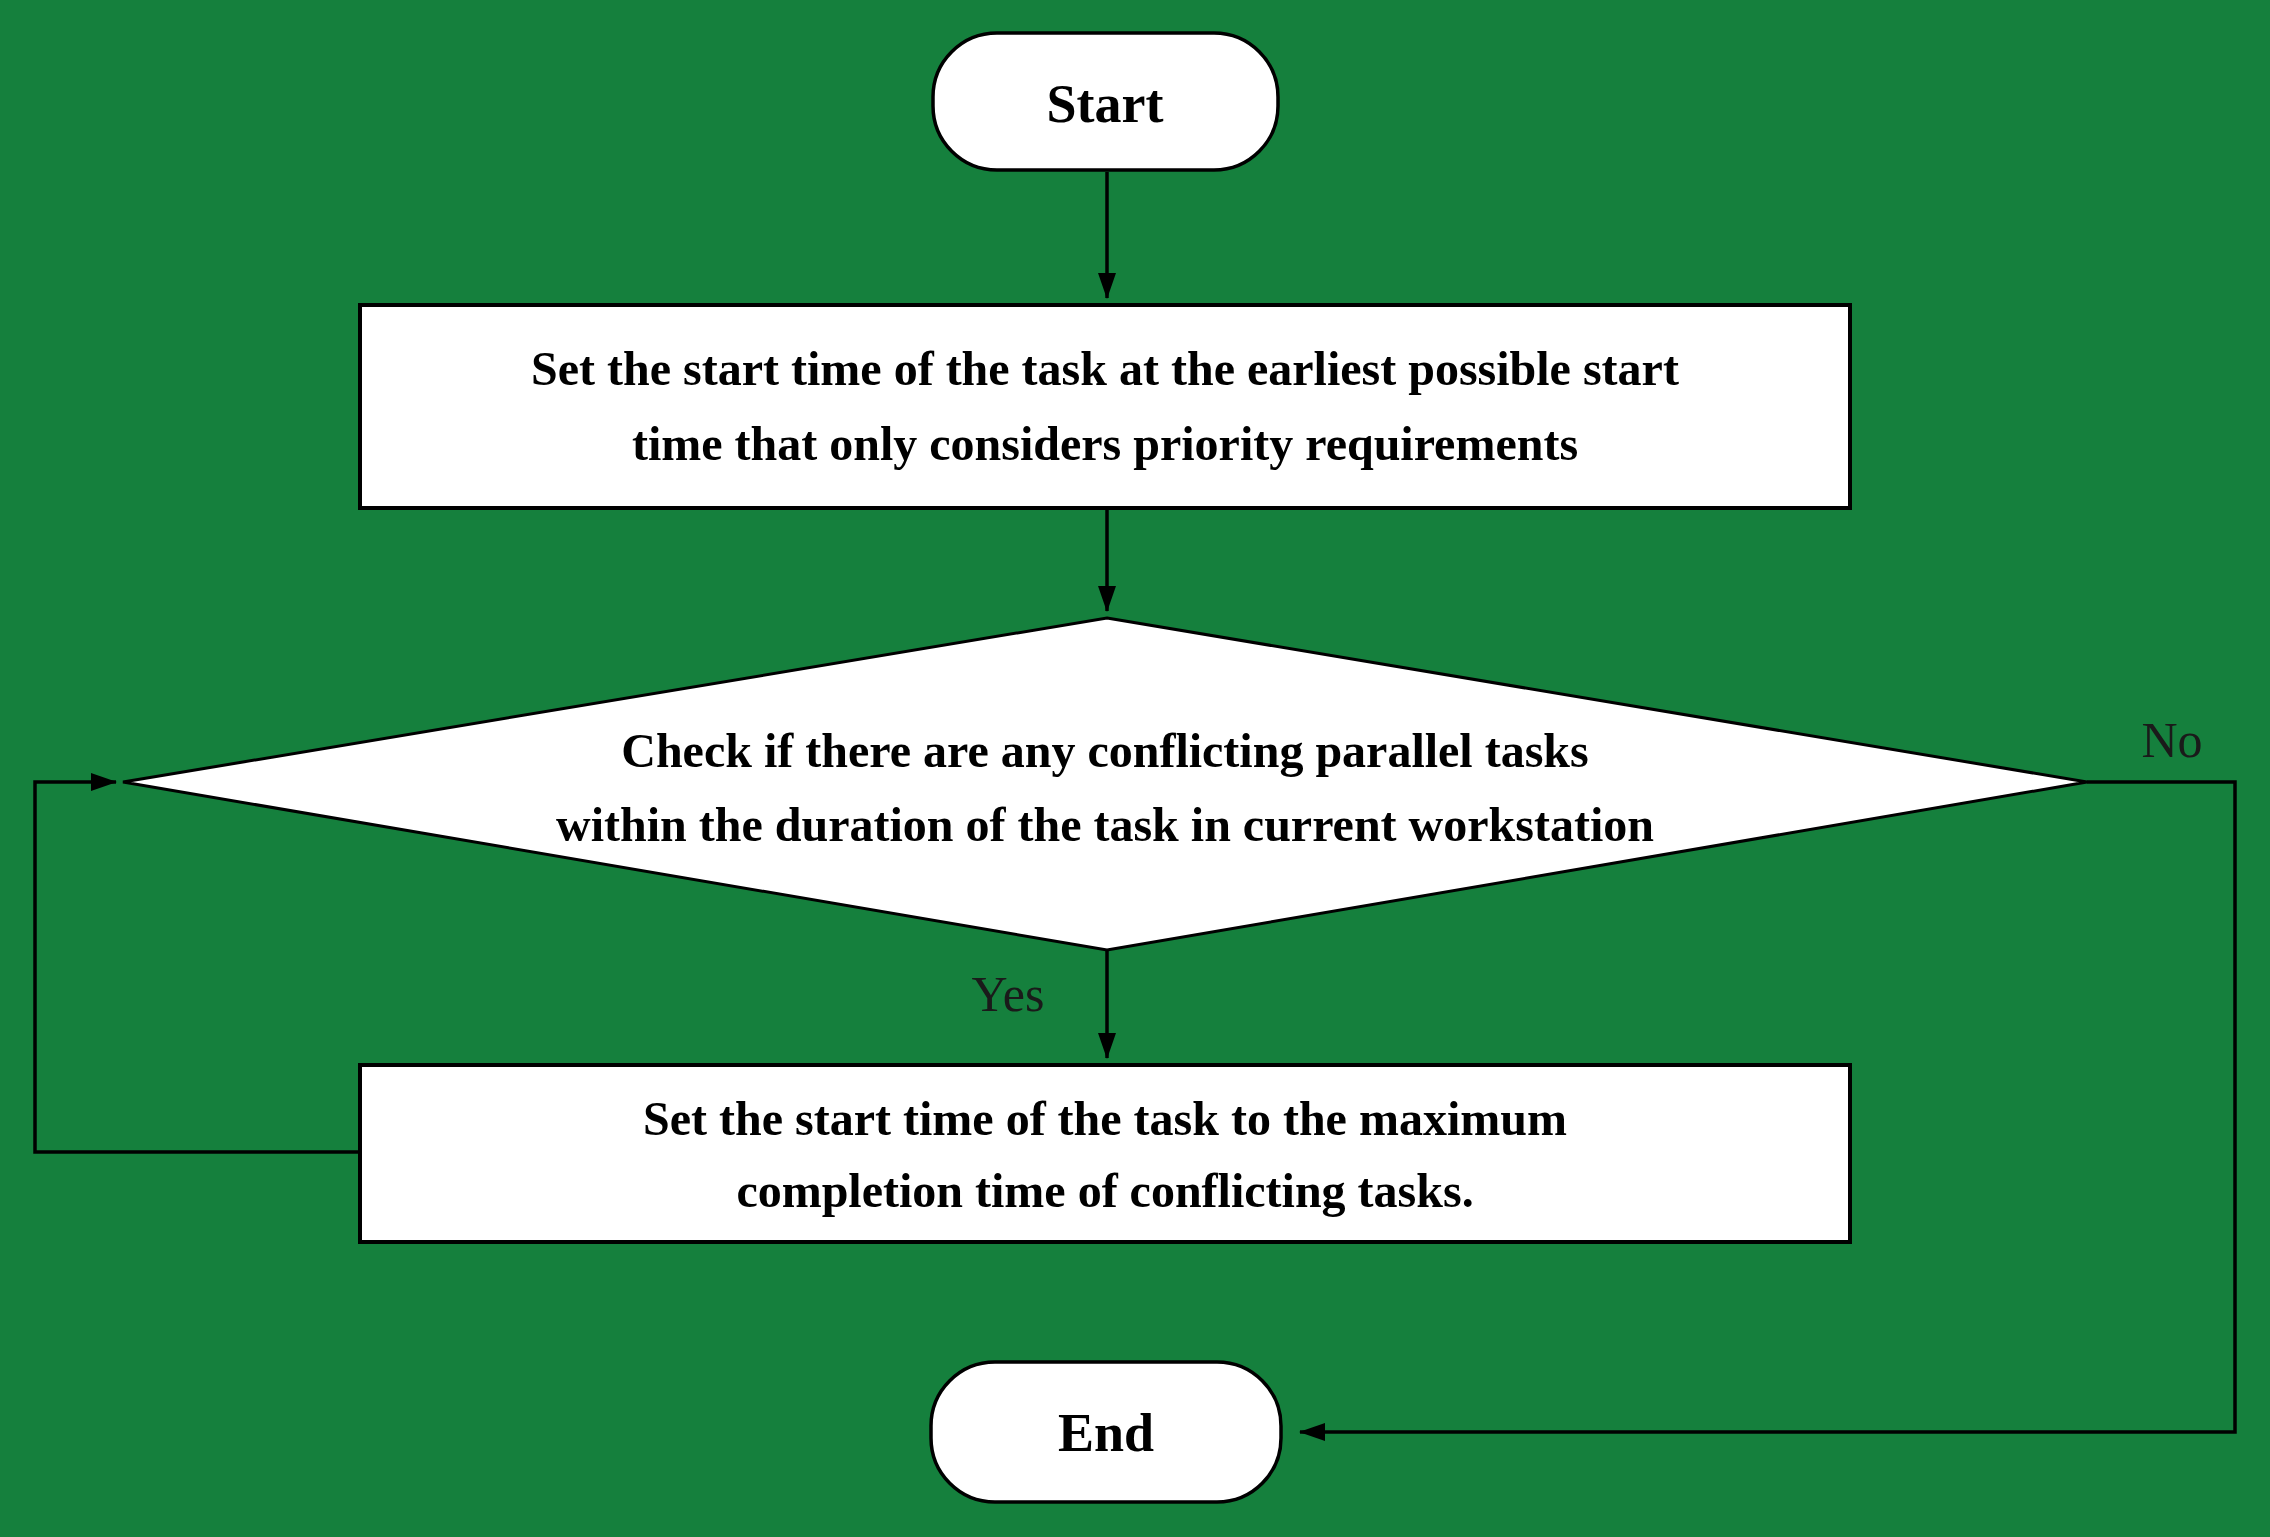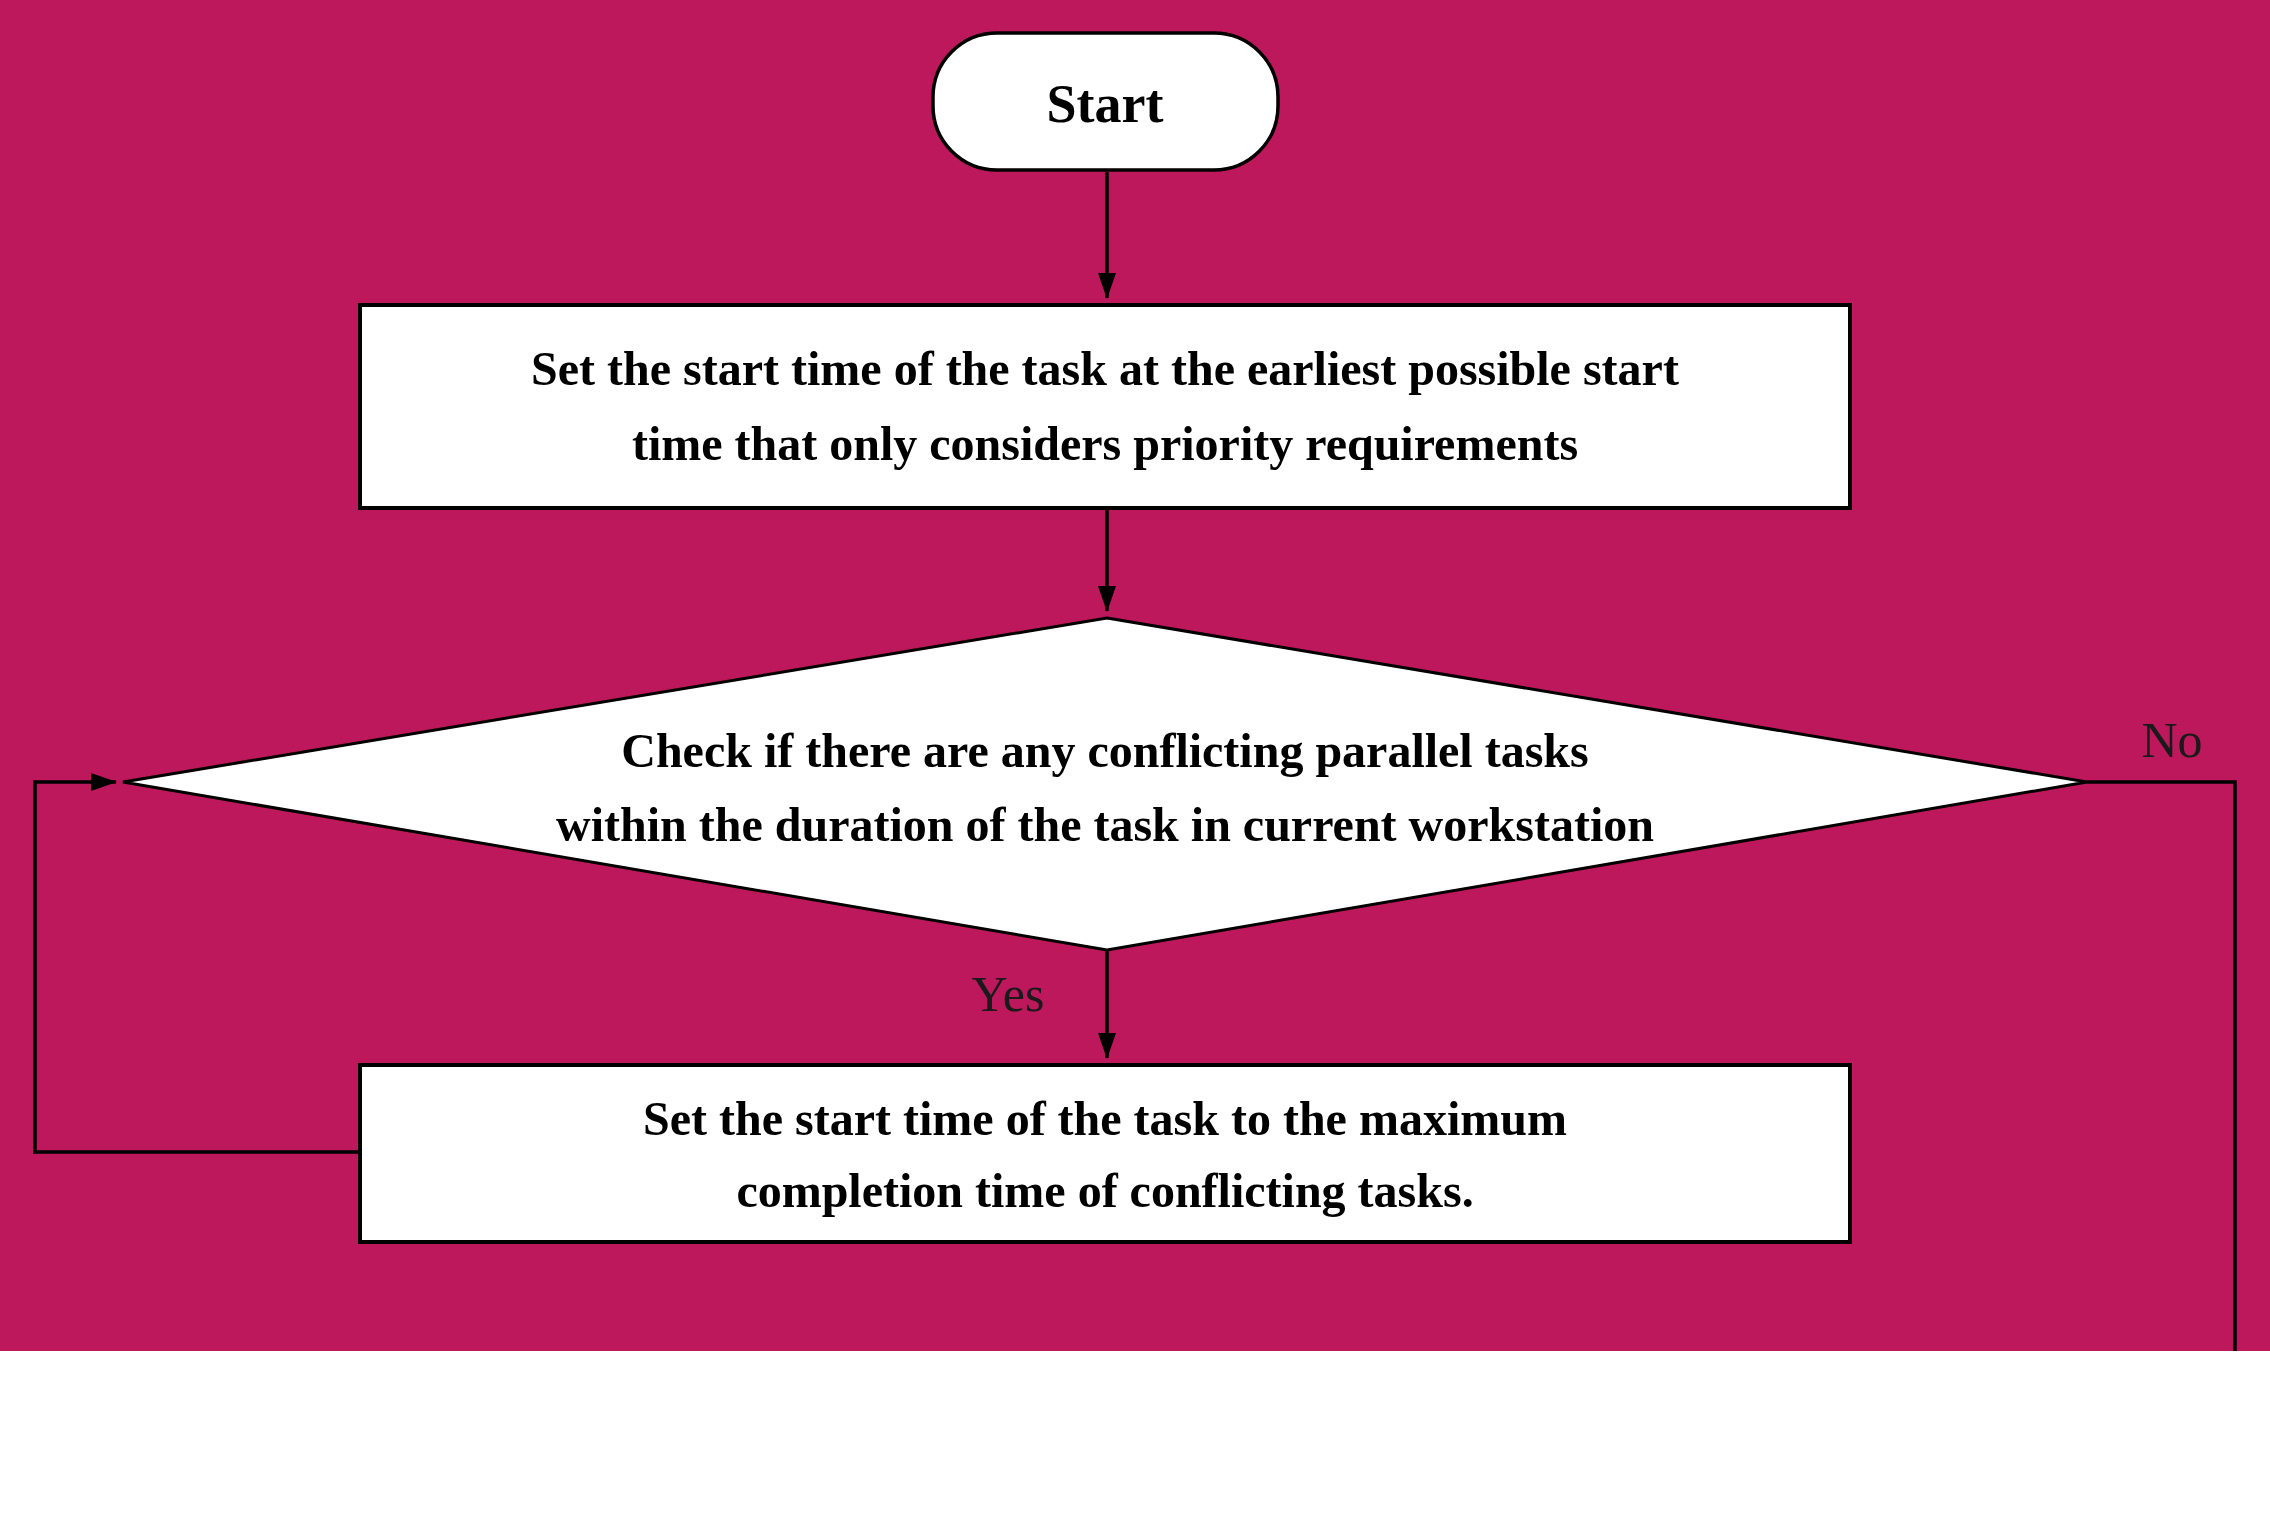--- a/index.html
+++ b/index.html
@@ -3,22 +3,22 @@
 <meta charset="utf-8">
 <style>
   html, body {
     margin: 0;
     padding: 0;
     background: #ffffff;
   }
   .page {
     position: relative;
     width: 2270px;
-    height: 1351px;
-    background: #be185d;
+    height: 1537px;
+    background: #15803d;
     font-family: "Liberation Serif", serif;
   }
   svg { display: block; }
   .shape {
     fill: #ffffff;
     stroke: #000000;
   }
   .box { stroke-width: 4px; }
   .terminator { stroke-width: 3.5px; }
   .diamond { stroke-width: 3px; }

